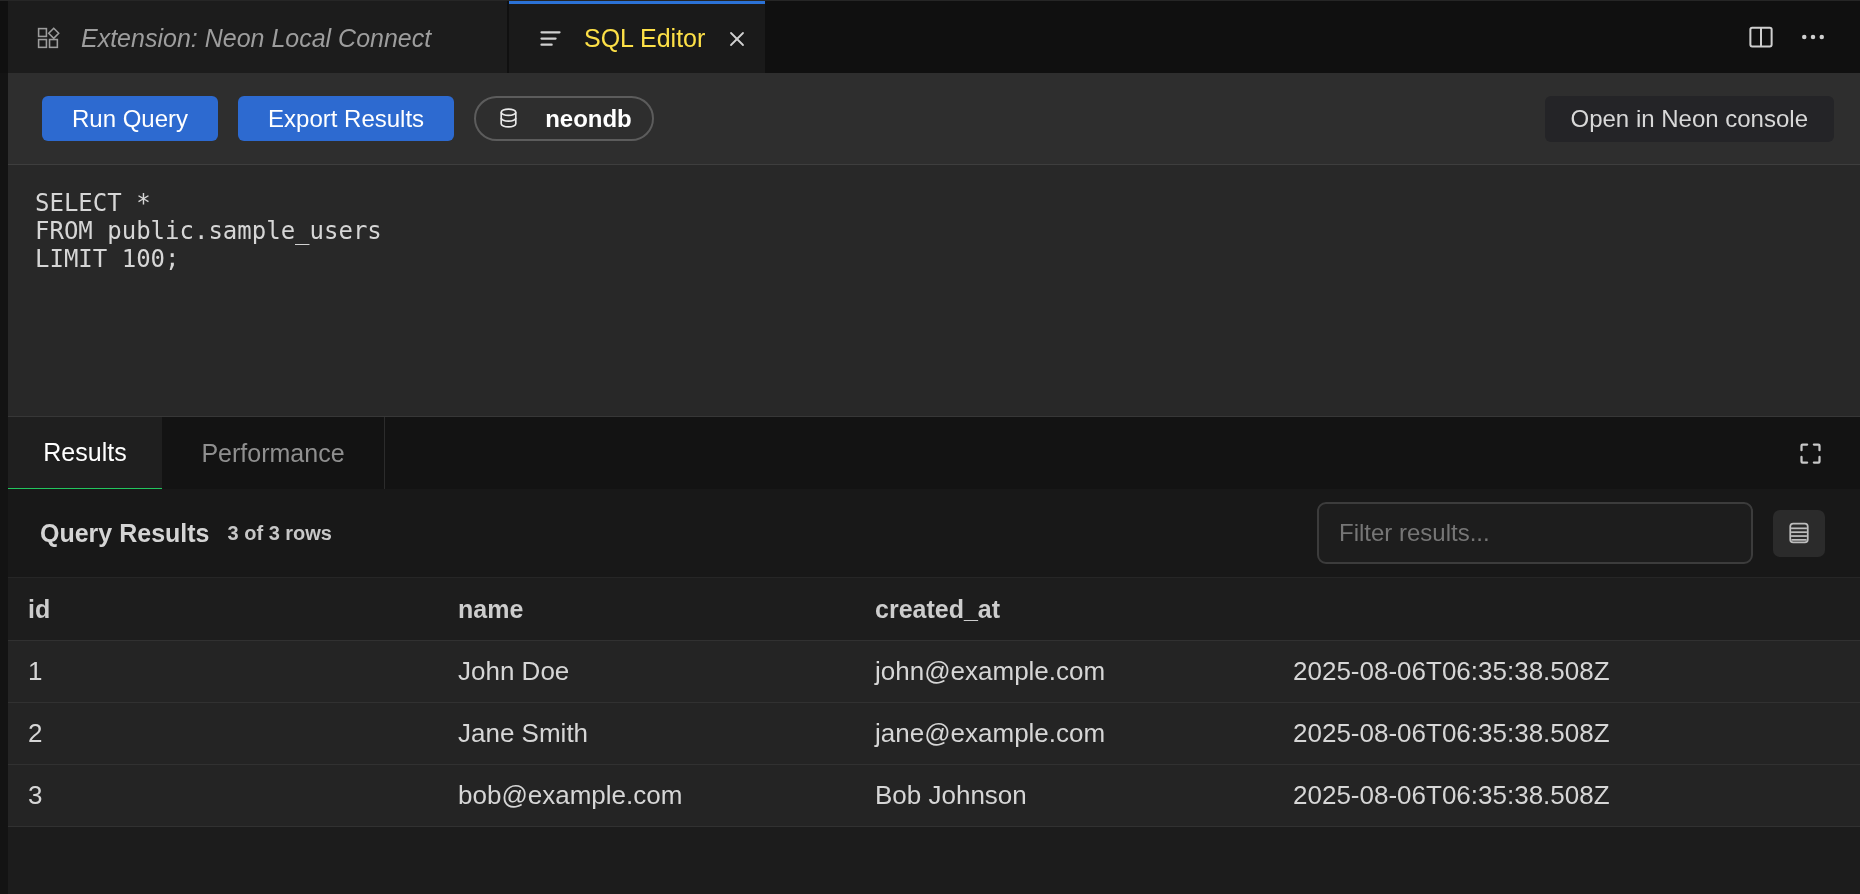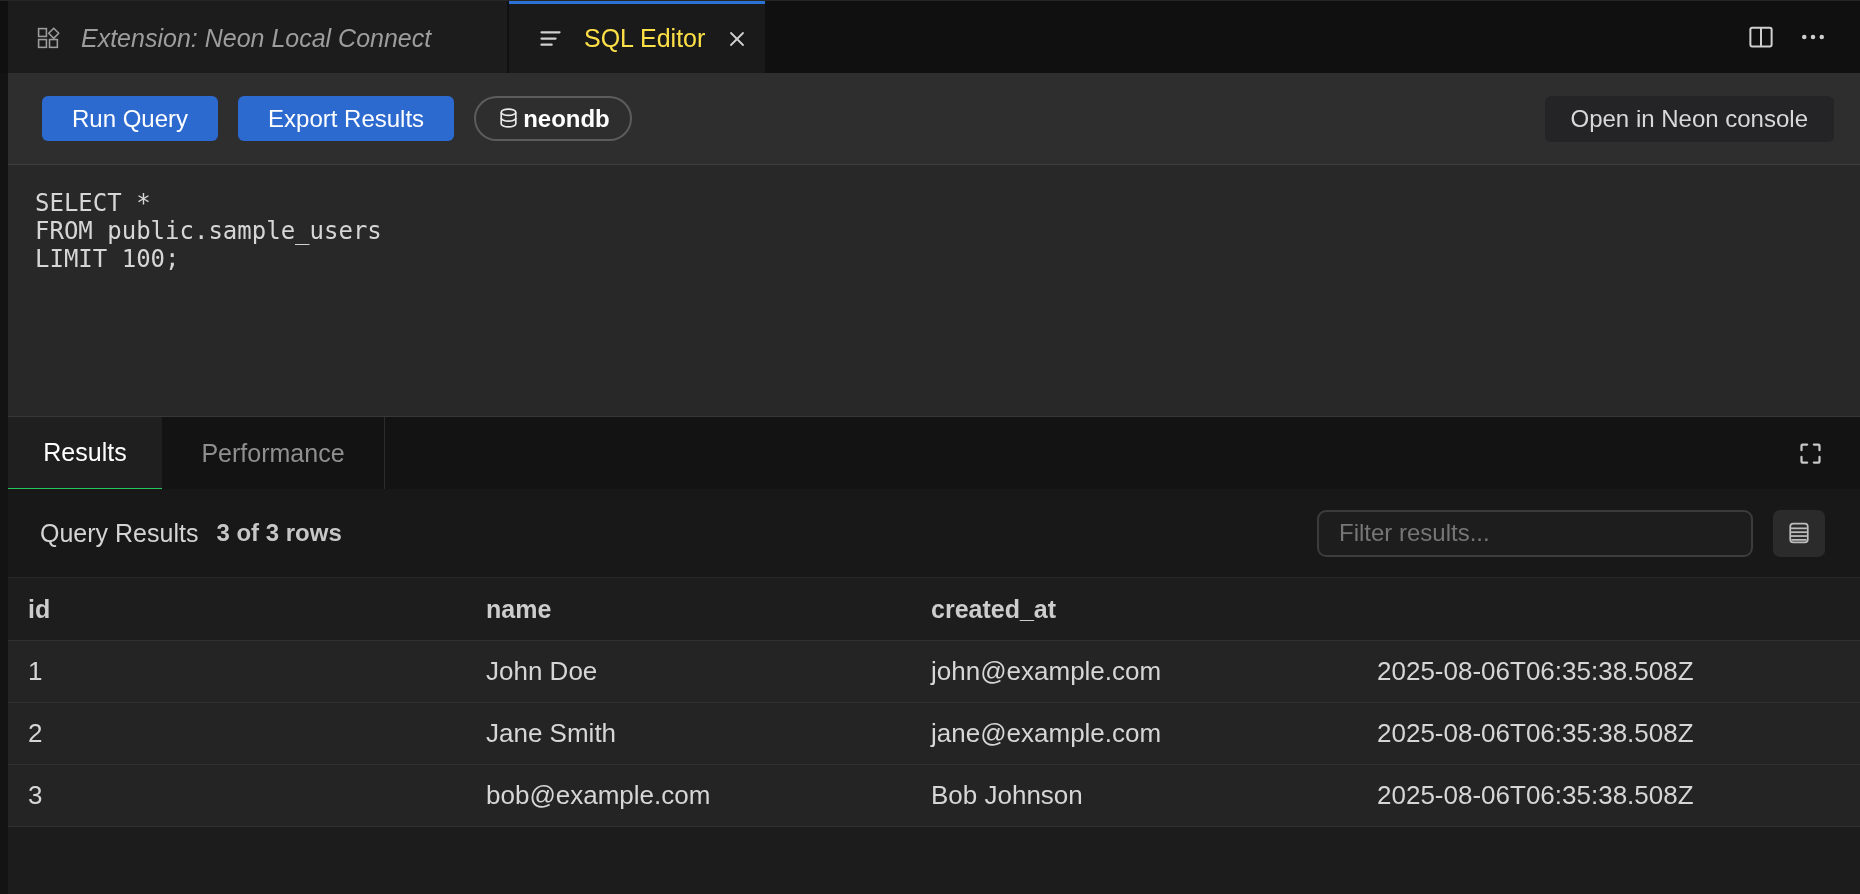--- a/index.html
+++ b/index.html
@@ -19,21 +19,21 @@
   .strip-actions { margin-left:auto; display:flex; align-items:center; gap:22px; padding-right:32px; }
   .icon-btn { display:flex; align-items:center; justify-content:center; cursor:pointer; }
 
   
   .toolbar { flex:0 0 91px; margin-left:8px; background:#2e2e2e; display:flex; align-items:center;
              padding:0 26px 0 34px; }
   .btn-primary { height:45px; border:none; border-radius:6px; background:#2d6ad0; color:#ffffff;
                  font-size:24px; font-family:inherit; padding:0 30px; display:flex; align-items:center; cursor:pointer; }
   .btn-primary + .btn-primary { margin-left:20px;padding-left:30px; }
   .db-badge { height:45px; margin-left:20px; border:2px solid #5c5c5c; border-radius:24px;
-              display:flex; align-items:center; gap:2px; padding:0 20px; color:#ffffff;
+              display:flex; align-items:center; gap:24px; padding:0 20px; color:#ffffff;
               font-size:24px; font-weight:bold; cursor:pointer; background:transparent; }
   .btn-secondary { margin-left:auto; height:46px; border:none; border-radius:6px; background:#242427;
                    color:#d8d8d8; font-size:24px; font-family:inherit; padding:0 26px;
                    display:flex; align-items:center; cursor:pointer; }
 
   
   .editor { flex:0 0 252px; margin-left:8px; background:#282828; border-top:1px solid #3e3e3e;
             padding:24px 27px; cursor:text; }
   .editor pre { font-family:"DejaVu Sans Mono","Liberation Mono",monospace; font-size:24px;
                 line-height:28px; color:#d6d6d6; white-space:pre; }
@@ -43,32 +43,32 @@
            display:flex; align-items:stretch; }
   .rtab { display:flex; align-items:center; justify-content:center; font-size:25px; cursor:pointer; }
   .rtab.active { width:154px; background:#1f1f1f; color:#ffffff; border-bottom:1px solid #22c55e; }
   .rtab.inactive { width:223px; color:#8f8f8f; border-right:1px solid #2c2c2c; }
   .rtabs .spacer { flex:1; }
   .expand-btn { align-self:center; margin-right:30px; width:40px; height:40px; }
 
   
   .rheader { flex:0 0 88px; margin-left:8px; background:#181818; display:flex; align-items:center;
              padding:0 35px 0 32px; }
-  .rtitle { font-size:25px; font-weight:normal; color:#d4d4d4; }
-  .rcount { font-size:24px; font-weight:bold; color:#c7c7c7; margin-left:18px; }
-  .filter-input { margin-left:auto; width:436px; height:47px; background:#1d1d1d;
+  .rtitle { font-size:25px; font-weight:bold; color:#d4d4d4; }
+  .rcount { font-size:20px; font-weight:bold; color:#c7c7c7; margin-left:18px; }
+  .filter-input { margin-left:auto; width:436px; height:62px; background:#1d1d1d;
                   border:2px solid #3c3c3c; border-radius:9px; color:#d0d0d0; font-size:24px;
                   font-family:inherit; padding:0 20px; outline:none; }
   .filter-input::placeholder { color:#767676; }
   .view-btn { width:52px; height:47px; margin-left:20px; background:#2b2b2b; border:none;
               border-radius:7px; display:flex; align-items:center; justify-content:center; cursor:pointer; }
 
   
   .rtable { flex:1; margin-left:8px; background:#1c1c1c; display:flex; flex-direction:column; }
-  .tgrid { display:grid; grid-template-columns:430px 417px 418px 1fr; align-items:center;gap:28px; }
+  .tgrid { display:grid; grid-template-columns:430px 417px 418px 1fr; align-items:center; }
   .thead { flex:0 0 64px; background:#1d1d1d; border-top:1px solid #262626; border-bottom:1px solid #313131; }
   .thead > div { padding-left:20px; font-size:25px; font-weight:600; color:#cdcdcd; }
   .trow { flex:0 0 62px; background:#242424; border-bottom:1px solid #313131; }
   .trow > div { padding-left:20px; font-size:26px; color:#d6d6d6; white-space:nowrap; }
 
   svg { display:block; }
 </style>
 </head>
 <body>
 

